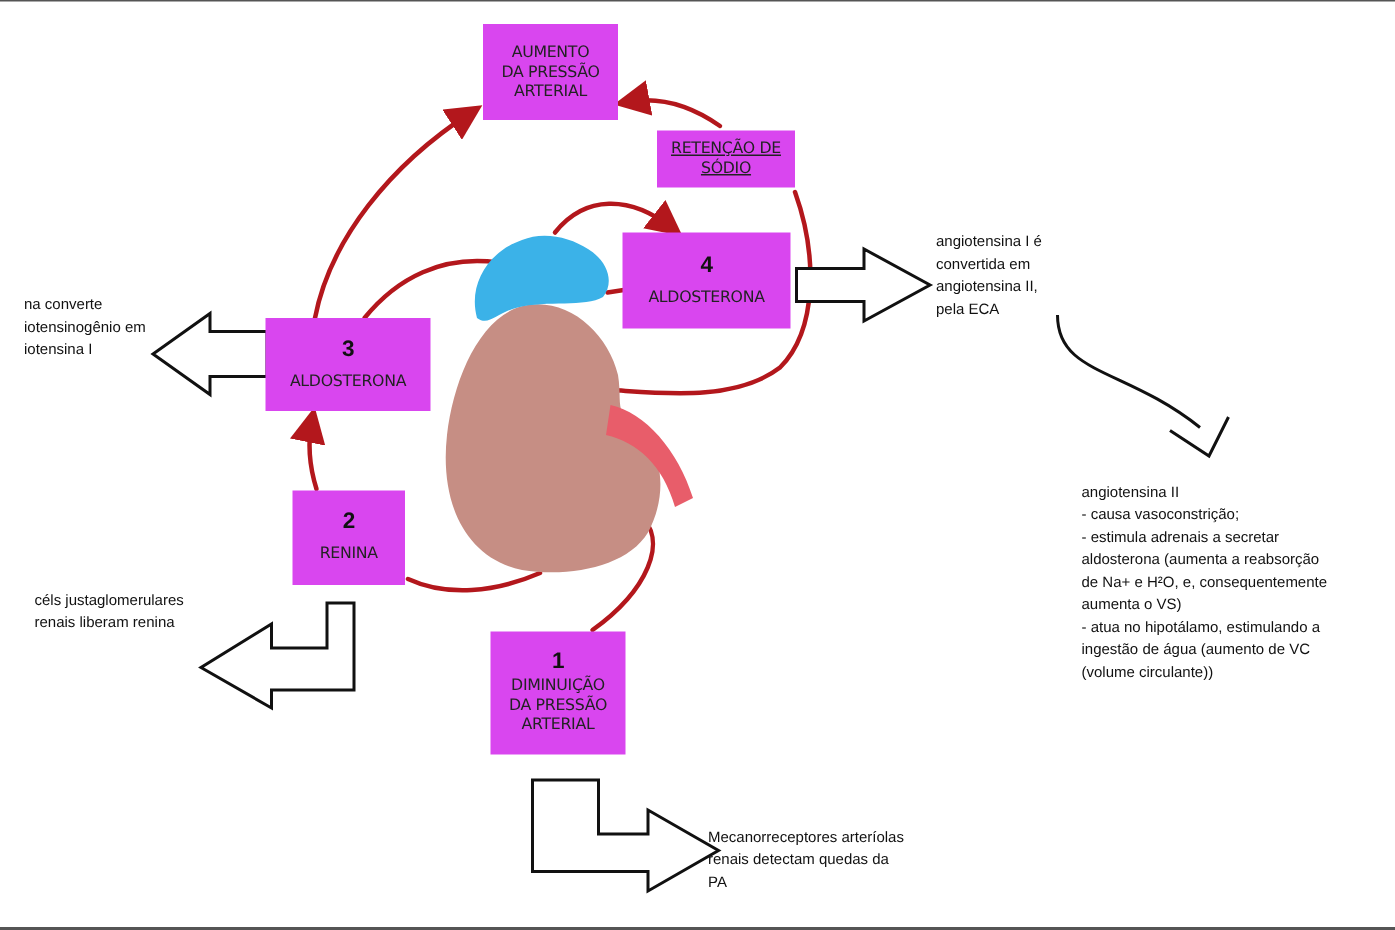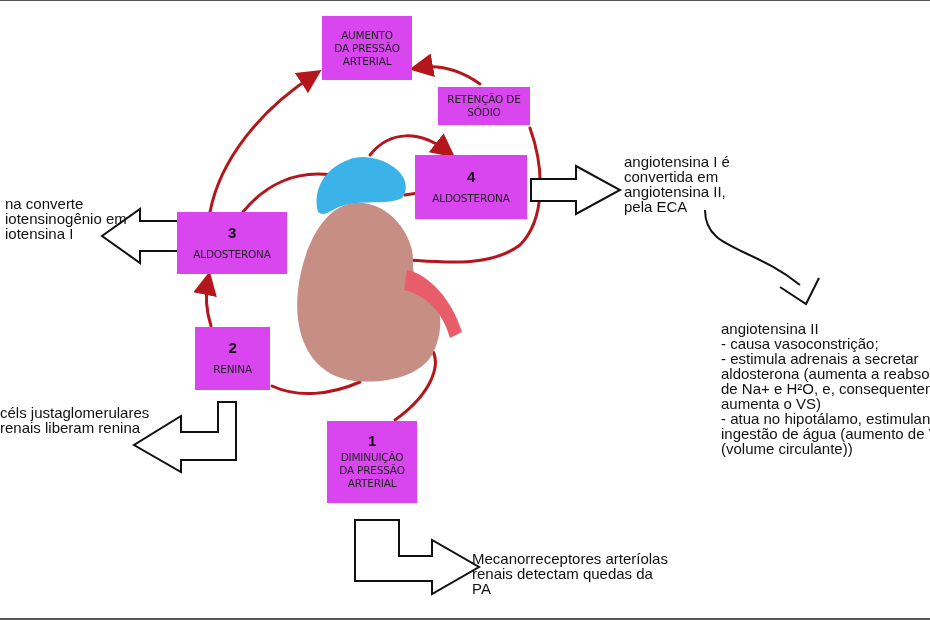--- a/index.html
+++ b/index.html
@@ -13,21 +13,21 @@
   svg.diagram { position: absolute; left: 0; top: 0; }
   .box {
     position: absolute; background: #d946ef;
     display: flex; flex-direction: column; align-items: center; justify-content: center;
     text-align: center; color: #222;
     font-family: "DejaVu Sans", sans-serif; font-size: 10.5px; line-height: 13px;
     letter-spacing: -0.2px;
   }
   .box .num { font-family: "Liberation Sans", sans-serif; font-weight: bold; font-size: 15px; margin-bottom: 9px; color: #111; }
   .note {
-    position: absolute; font-family: "Liberation Sans", sans-serif; font-size: 15px;
+    position: absolute; font-family: "Liberation Sans", sans-serif; font-size: 10px;
     line-height: 15px; color: #111; white-space: pre-line;
   }
 </style>
 </head>
 <body>
 
 <div class="frame-top"></div>
 <div class="frame-bottom"></div>
 
 <svg class="diagram" width="930" height="620" viewBox="0 0 930 620">
@@ -66,21 +66,21 @@
     <path d="M780,287 L806,304 L819,278"></path>
   </g>
 </svg>
 
 <div class="box" style="left:322px;top:16px;width:90px;height:64px;">
   <span style="white-space:pre-line;">AUMENTO
 DA PRESSÃO
 ARTERIAL</span>
 </div>
 
-<div class="box" style="left:438px;top:87px;width:92px;height:38px;">
+<div class="box" style="left:438px;top:87px;width:92px;height:38px;text-decoration:underline;">
   <span style="white-space:pre-line;">RETENÇÃO DE
 SÓDIO</span>
 </div>
 
 <div class="box" style="left:415px;top:155px;width:112px;height:64px;">
   <span class="num">4</span>
   <span>ALDOSTERONA</span>
 </div>
 
 <div class="box" style="left:177px;top:212px;width:110px;height:62px;">
@@ -93,24 +93,24 @@
   <span>RENINA</span>
 </div>
 
 <div class="box" style="left:327px;top:421px;width:90px;height:82px;">
   <span class="num" style="margin-bottom:4px;">1</span>
   <span style="white-space:pre-line;">DIMINUIÇÃO
 DA PRESSÃO
 ARTERIAL</span>
 </div>
 
-<div class="note" style="left:5px;top:196px;">na converte
+<div class="note" style="left:16px;top:196px;">na converte
 iotensinogênio em
 iotensina I</div>
-<div class="note" style="left:0px;top:405px;">céls justaglomerulares
+<div class="note" style="left:0px;top:393px;padding-left:23px;">céls justaglomerulares
 renais liberam renina</div>
 <div class="note" style="left:472px;top:551px;">Mecanorreceptores arteríolas
 renais detectam quedas da
 PA</div>
 <div class="note" style="left:624px;top:154px;">angiotensina I é
 convertida em
 angiotensina II,
 pela ECA</div>
 <div class="note" style="left:721px;top:321px;white-space:pre;">angiotensina II
 - causa vasoconstrição;

